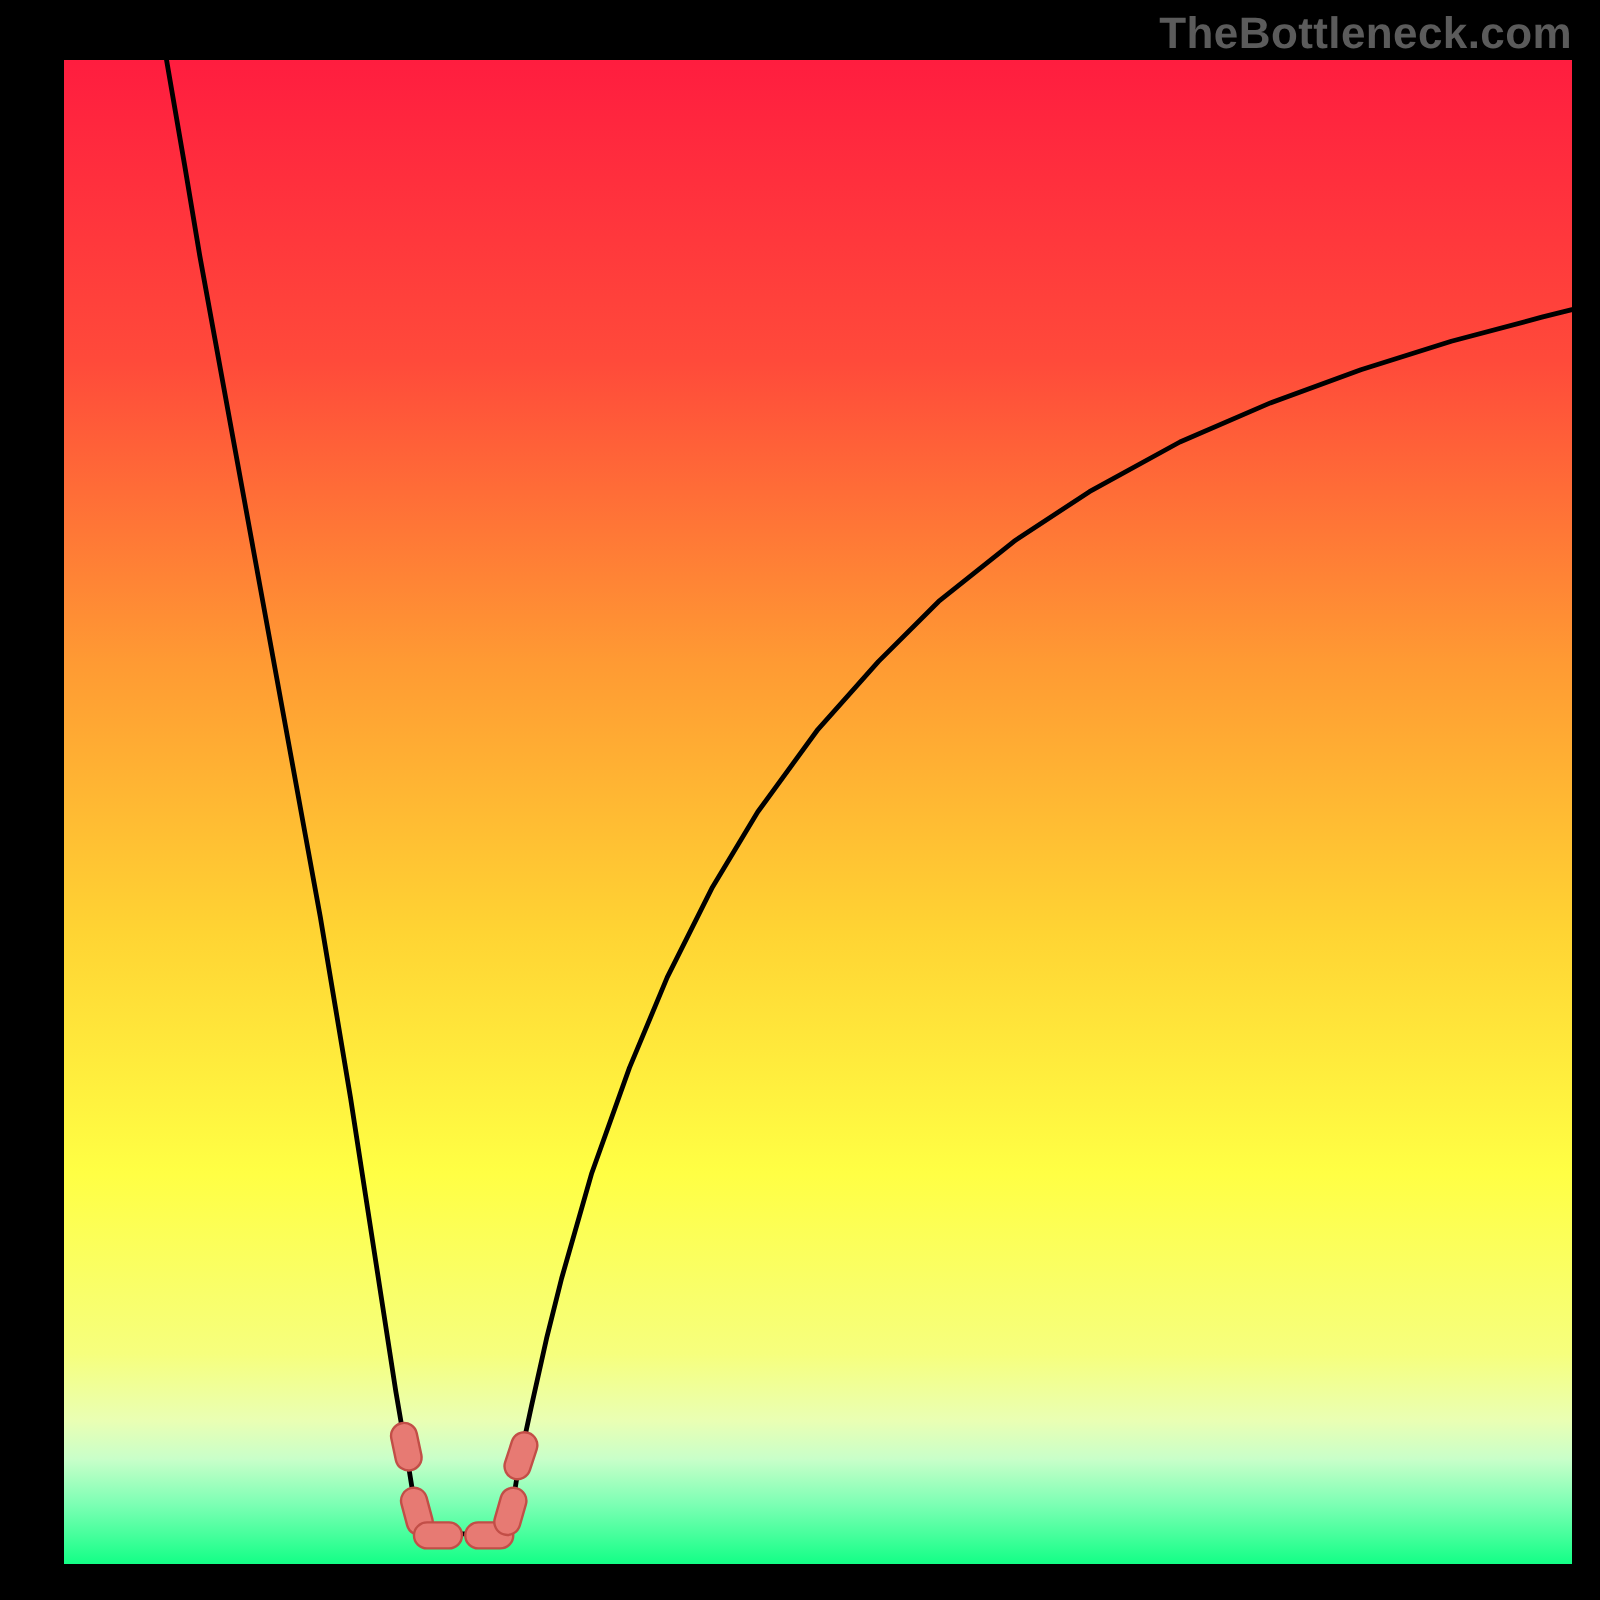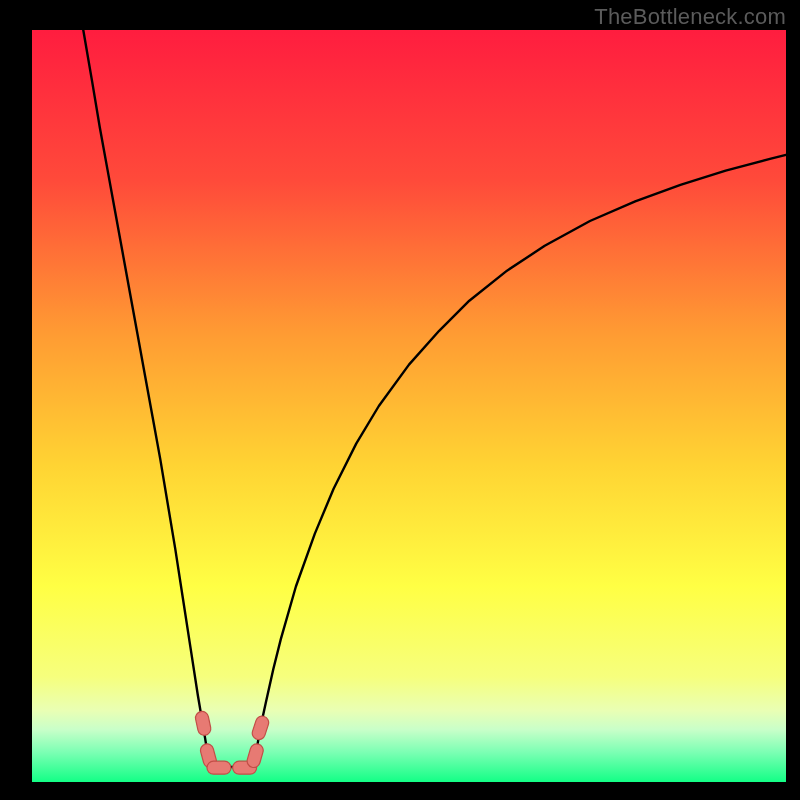--- a/index.html
+++ b/index.html
@@ -16,21 +16,21 @@
     width: 800px;
     height: 800px;
     background: #000;
   }
   .watermark {
     position: absolute;
     top: 4px;
     right: 14px;
     color: #5b5b5b;
     font-size: 22px;
-    font-weight: 400;
+    font-weight: 700;
     letter-spacing: 0.2px;
     z-index: 5;
     font-family: Arial, Helvetica, sans-serif;
     text-align: center;
   }
   svg {
     position: absolute;
     left: 0;
     top: 0;
   }

